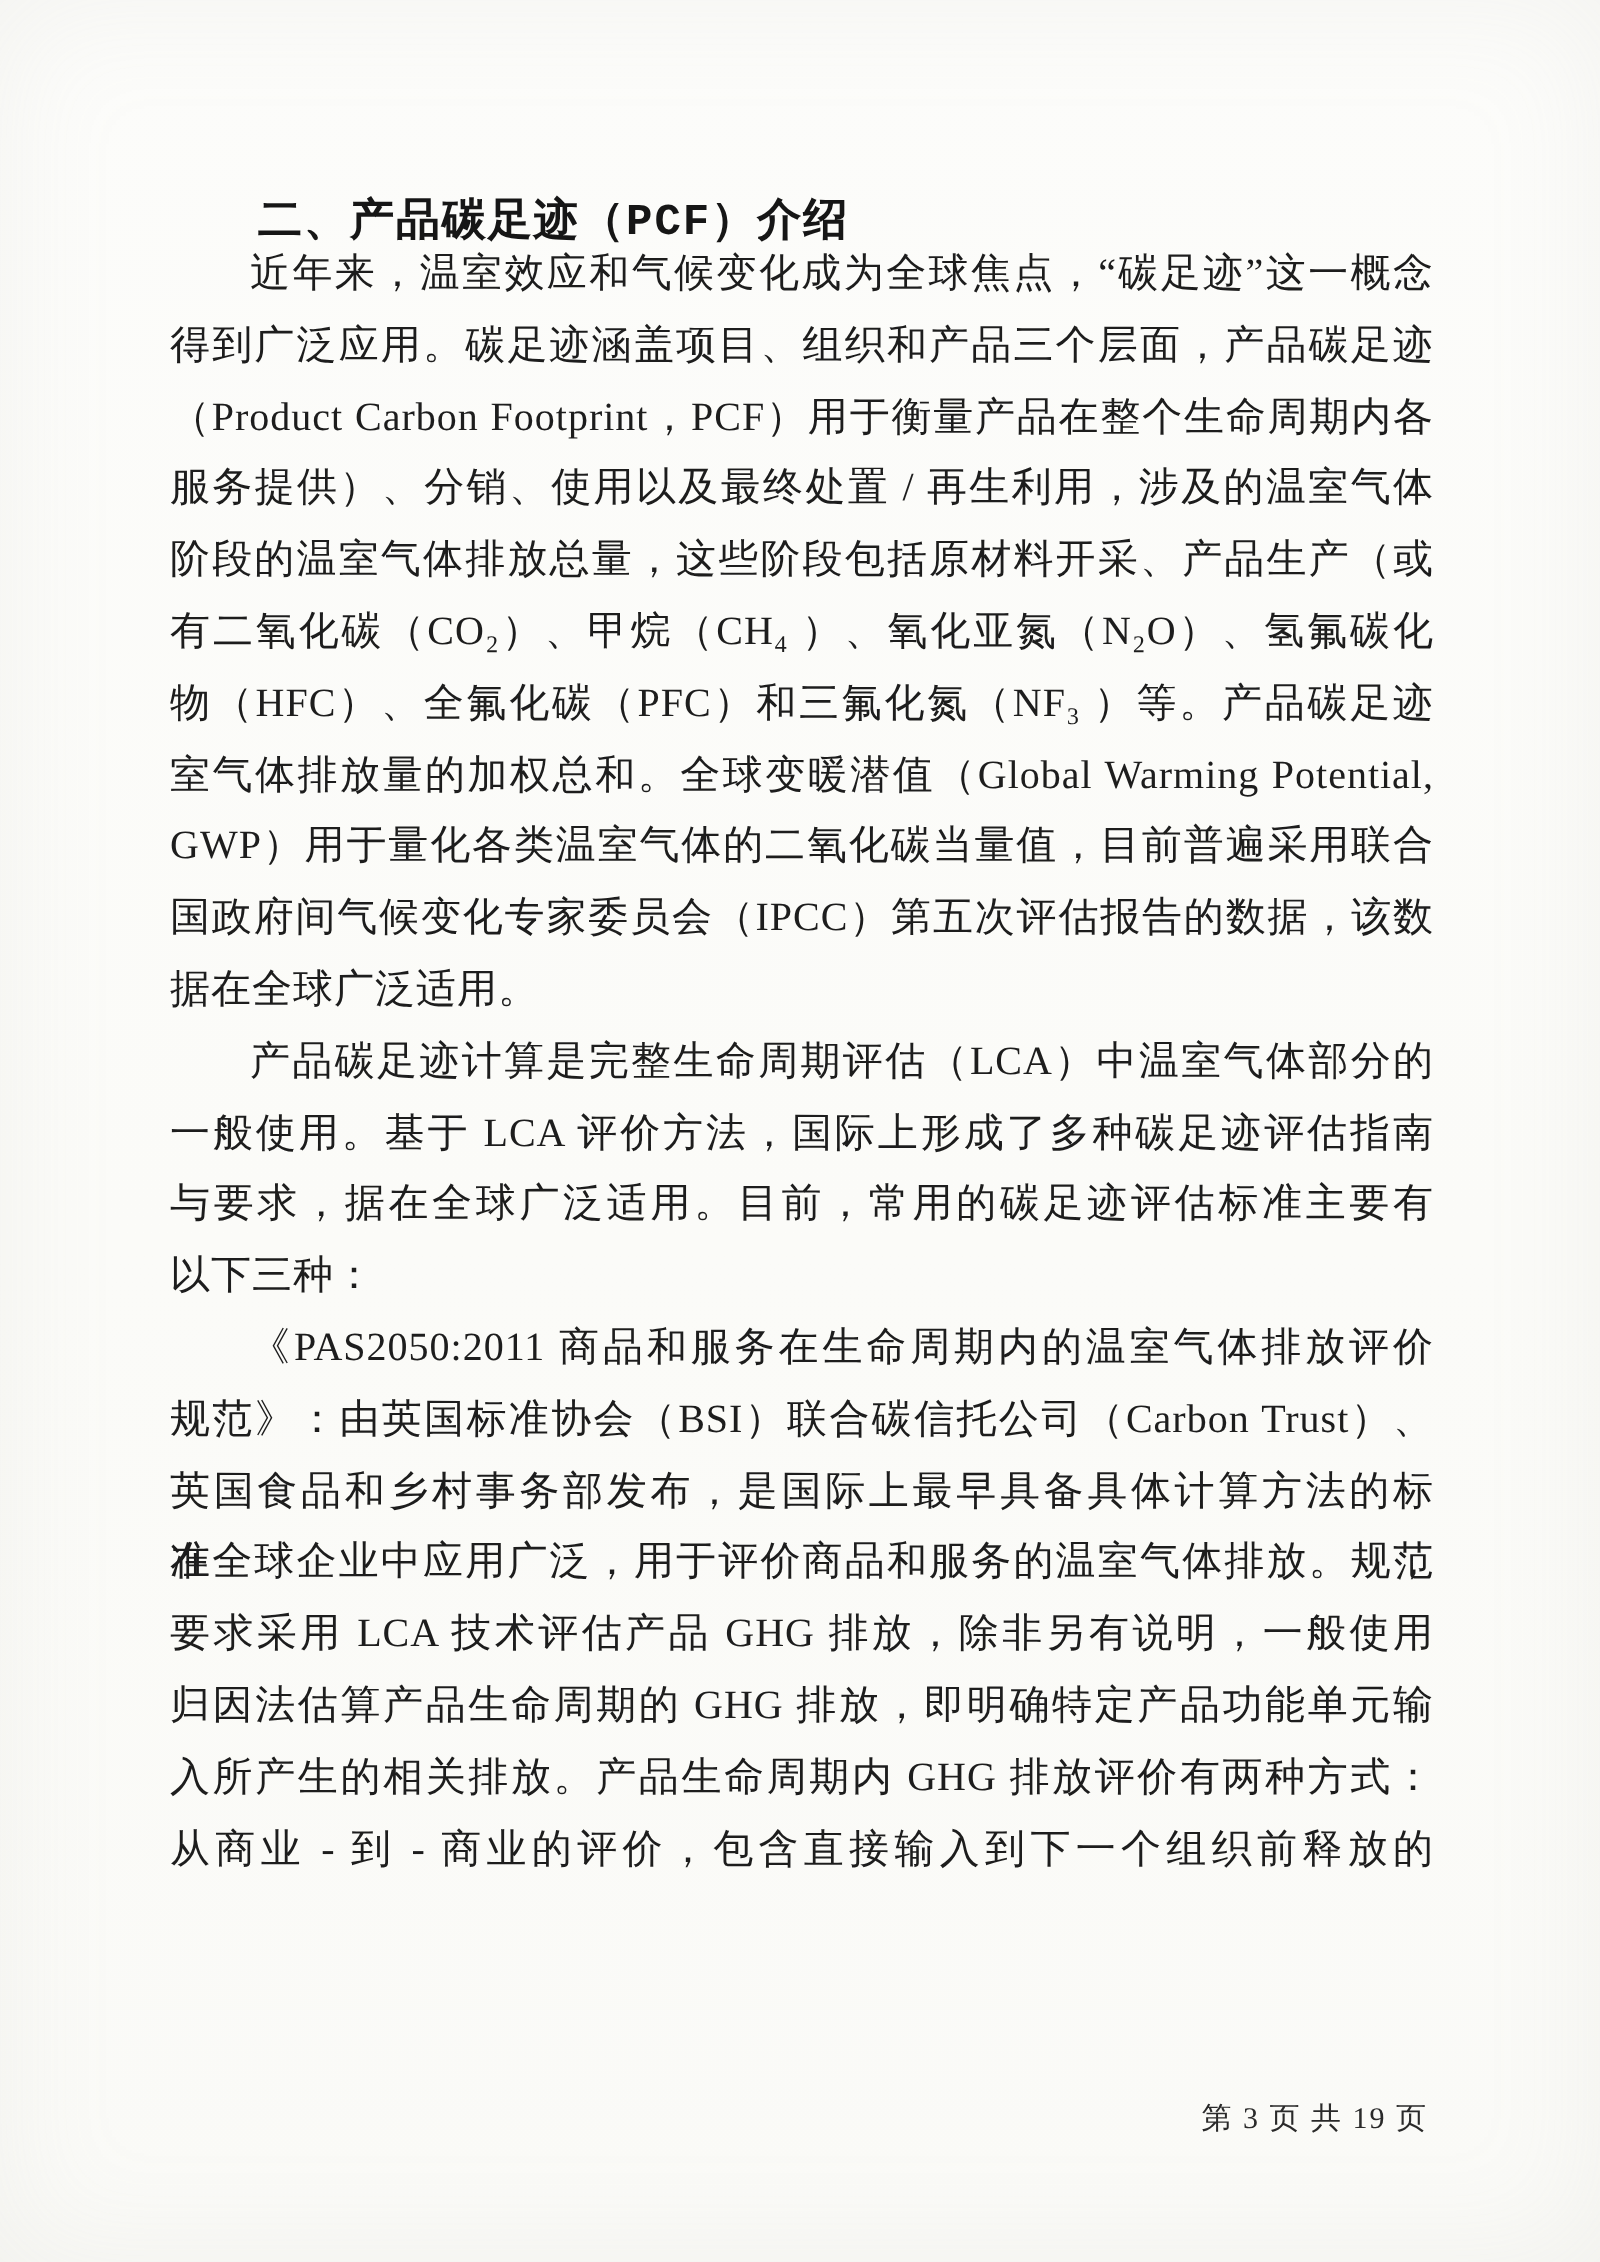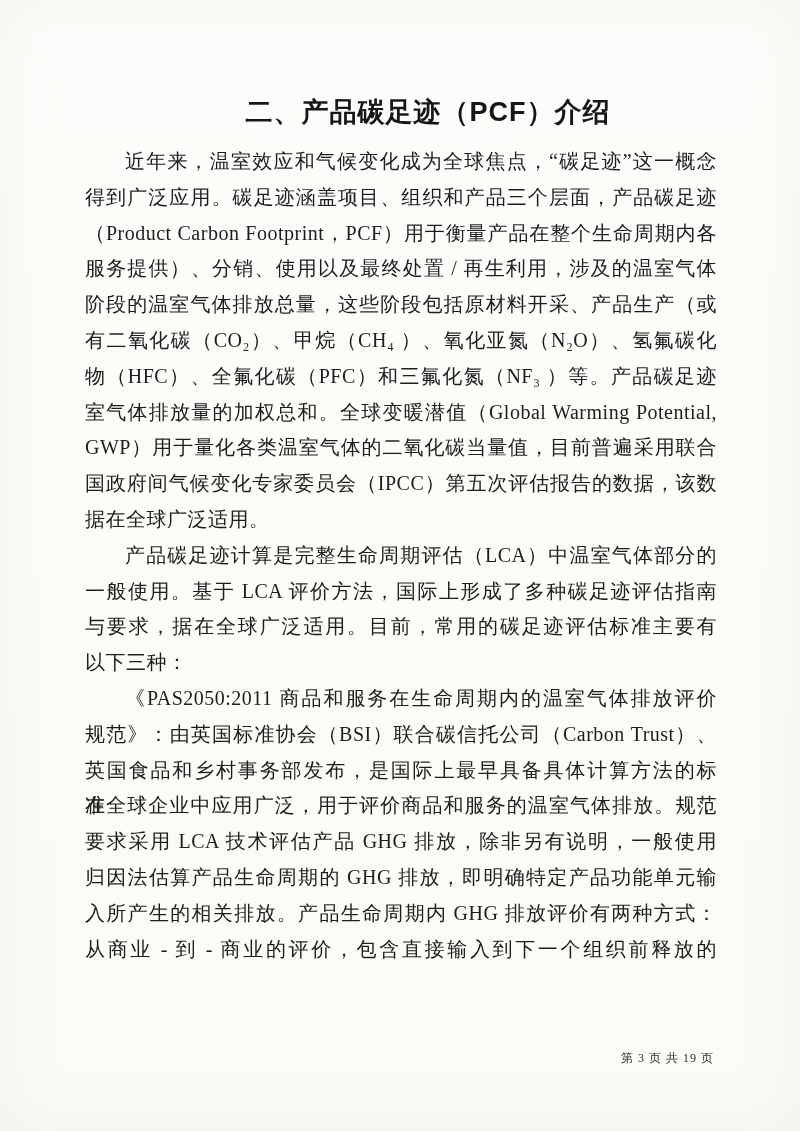--- a/index.html
+++ b/index.html
@@ -12,47 +12,46 @@
     overflow: hidden;
   }
   .page {
     position: absolute; inset: 0;
     background: linear-gradient(180deg, #fcfcfa 0%, #fbfbf8 55%, #faFaf7 100%);
     box-shadow: inset 0 0 60px rgba(180,180,170,0.12);
   }
   .heading {
     position: absolute; left: 85px; top: 93px; width: 632px;
     margin: 0;
-    font-family: Liberation Sans, sans-serif;
+    font-family: Liberation Mono, monospace;
     font-weight: bold;
-    font-size: 27px;
+    font-size: 22px;
     line-height: 38px;
     text-indent: 2em;
     letter-spacing: 1px;
     color: #161616;
-    text-align: center;
   }
   .doc-body {
-    position: absolute; left: 85px; top: 144px; width: 632px;
+    position: absolute; left: 85px; top: 120px; width: 632px;
   }
   .paragraph { margin: 0; padding: 0; }
   .line {
     font-size: 20px;
     line-height: 35.8px;
     height: 35.8px;
     text-align: justify;
     text-align-last: justify;
     letter-spacing: 0.5px;
     color: #1d1d1d;
   }
   .line.indent { text-indent: 2em; }
   .line.endline { text-align-last: left; }
   .footer {
     position: absolute; right: 86px; top: 1050px;
-    font-size: 12px;
+    font-size: 15px;
     letter-spacing: 1px;
     color: #2a2a2a;
   }
 </style>
 </head>
 <body>
 
 <div class="page">
   <h2 class="heading">二、产品碳足迹（PCF）介绍</h2>
 

